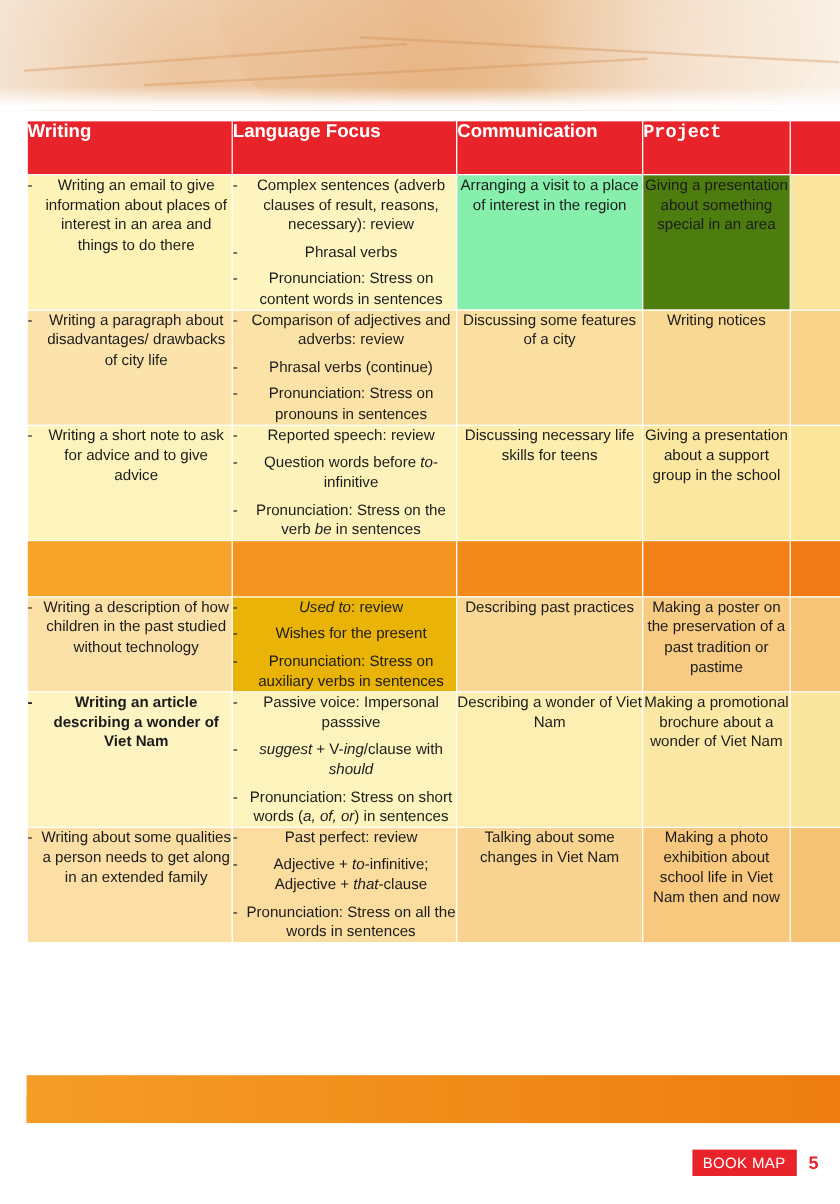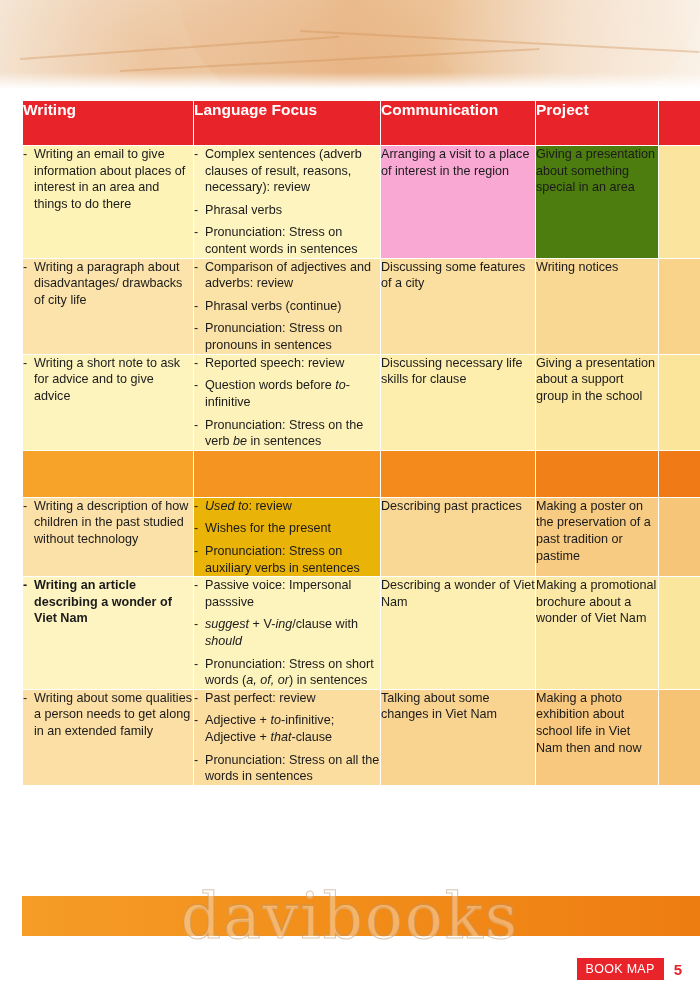--- a/index.html
+++ b/index.html
@@ -93,55 +93,55 @@
     padding: 0 14px;
     vertical-align: middle;
     border-left: 1px solid #ffffff;
     border-right: 1px solid #ffffff;
     border-top: none;
     border-bottom: none;
   }
   thead th.c0 { width: 170px; margin-top: 48px; }
   thead th.c1 { width: 186px; }
   thead th.c2 { width: 154px; }
-  thead th.c3 { width: 122px; }
+  thead th.c3 { width: 122px; font-family: Liberation Mono, monospace; }
   thead th.c4 { width: 46px; background: #e8232a; }
 
   td.cell {
     padding: 12px 12px 14px 12px;
     font-size: 12.6px;
     line-height: 1.32;
     color: #1b1b1b;
   }
   td.c0 { width: 170px; }
   td.c1 { width: 186px; }
   td.c2 { width: 154px; }
   td.c3 { width: 122px; }
   td.c4 { width: 46px; padding: 0; }
 
-  .bullets { margin: 0; padding: 0; list-style: none; }
+  .bullets { margin: 0; padding: 0; list-style: none; text-align: center; }
   .bullets li {
     margin: 0 0 6px 0;
     padding-left: 11px;
     position: relative;
   }
   .bullets li:last-child { margin-bottom: 0; }
   .bullets li.dash::before {
     content: "-";
     position: absolute;
     left: 0; top: 0;
   }
   .bullets li.plain { padding-left: 0; }
   .bullets li.plain::before { content: ""; }
   .ital { font-style: italic; }
 
   
   .r0 .cell { background: #fdf4bf; }
   .r0 .c0 { background: #fdf3b6; }
-  .r0 .c2 { background: #f9a8d4; margin-top: 12px; }
+  .r0 .c2 { background: #86efac; margin-top: 12px; }
   .r0 .c3 { background: #4d7c0f; }
   .r0 .c4 { background: #fbe49d; }
 
   .r1 .cell { background: #fbe2a6; }
   .r1 .c0 { background: #fbe3ab; }
   .r1 .c2 { background: #fadfa0; }
   .r1 .c3 { background: #f9d893; }
   .r1 .c4 { background: #f8d389; }
 
   .r2 .cell { background: #fdf2b9; }
@@ -333,21 +333,21 @@
           </td>
         <td class="cell c1">
             <ul class="bullets">
               <li class="dash">Reported speech: review</li>
               <li class="dash">Question words before <span class="ital">to</span>-infinitive</li>
               <li class="dash">Pronunciation: Stress on the verb <span class="ital">be</span> in sentences</li>
             </ul>
           </td>
         <td class="cell c2">
             <ul class="bullets">
-              <li class="plain">Discussing necessary life skills for clause</li>
+              <li class="plain">Discussing necessary life skills for teens</li>
             </ul>
           </td>
         <td class="cell c3">
             <ul class="bullets">
               <li class="plain">Giving a presentation about a support group in the school</li>
             </ul>
           </td>
         <td class="cell c4"></td>
       </tr>
       <tr class="divider">
@@ -433,19 +433,18 @@
         <td class="cell c4"></td>
       </tr>
     </tbody>
   </table>
 </div>
 
 <div class="bottom-bar"></div>
 <div class="bottom-white"></div>
 
 <div class="watermark">
-  <div class="wm-main">davibooks</div>
 </div>
 
 <div class="footer">
   <div class="bm-tag">BOOK MAP</div>
   <div class="pagenum">5</div>
 </div>
 
 </body></html>

